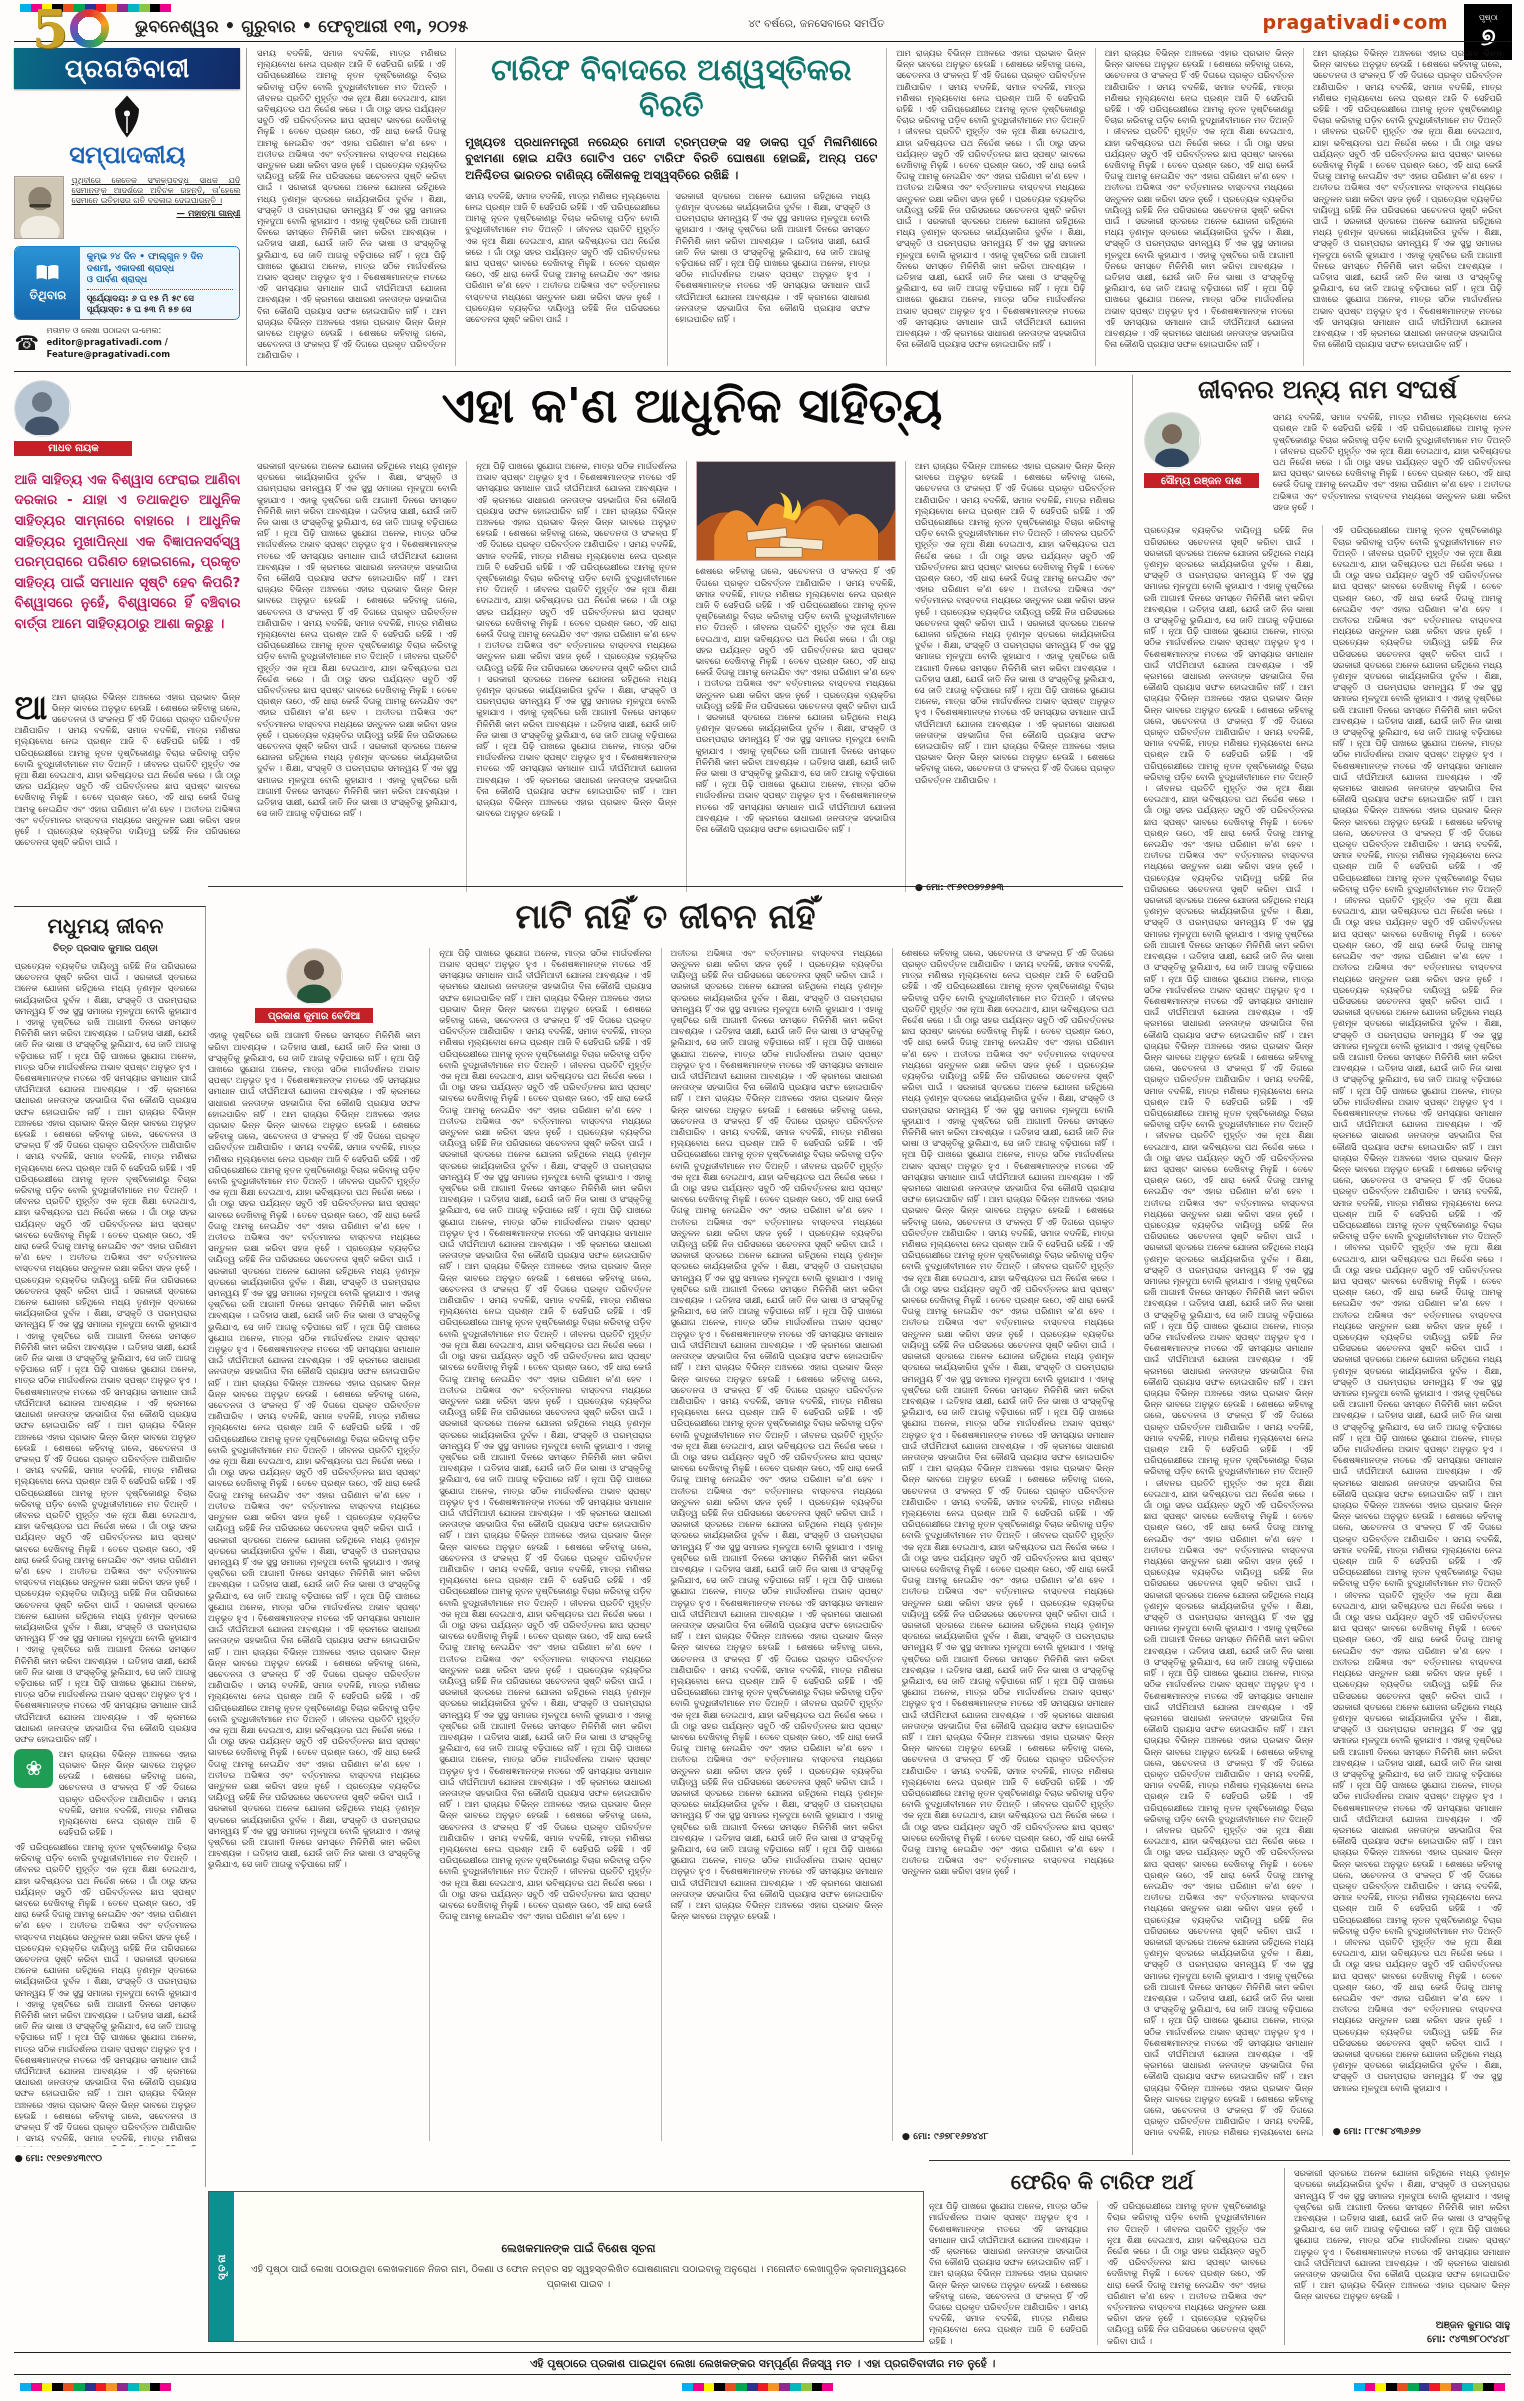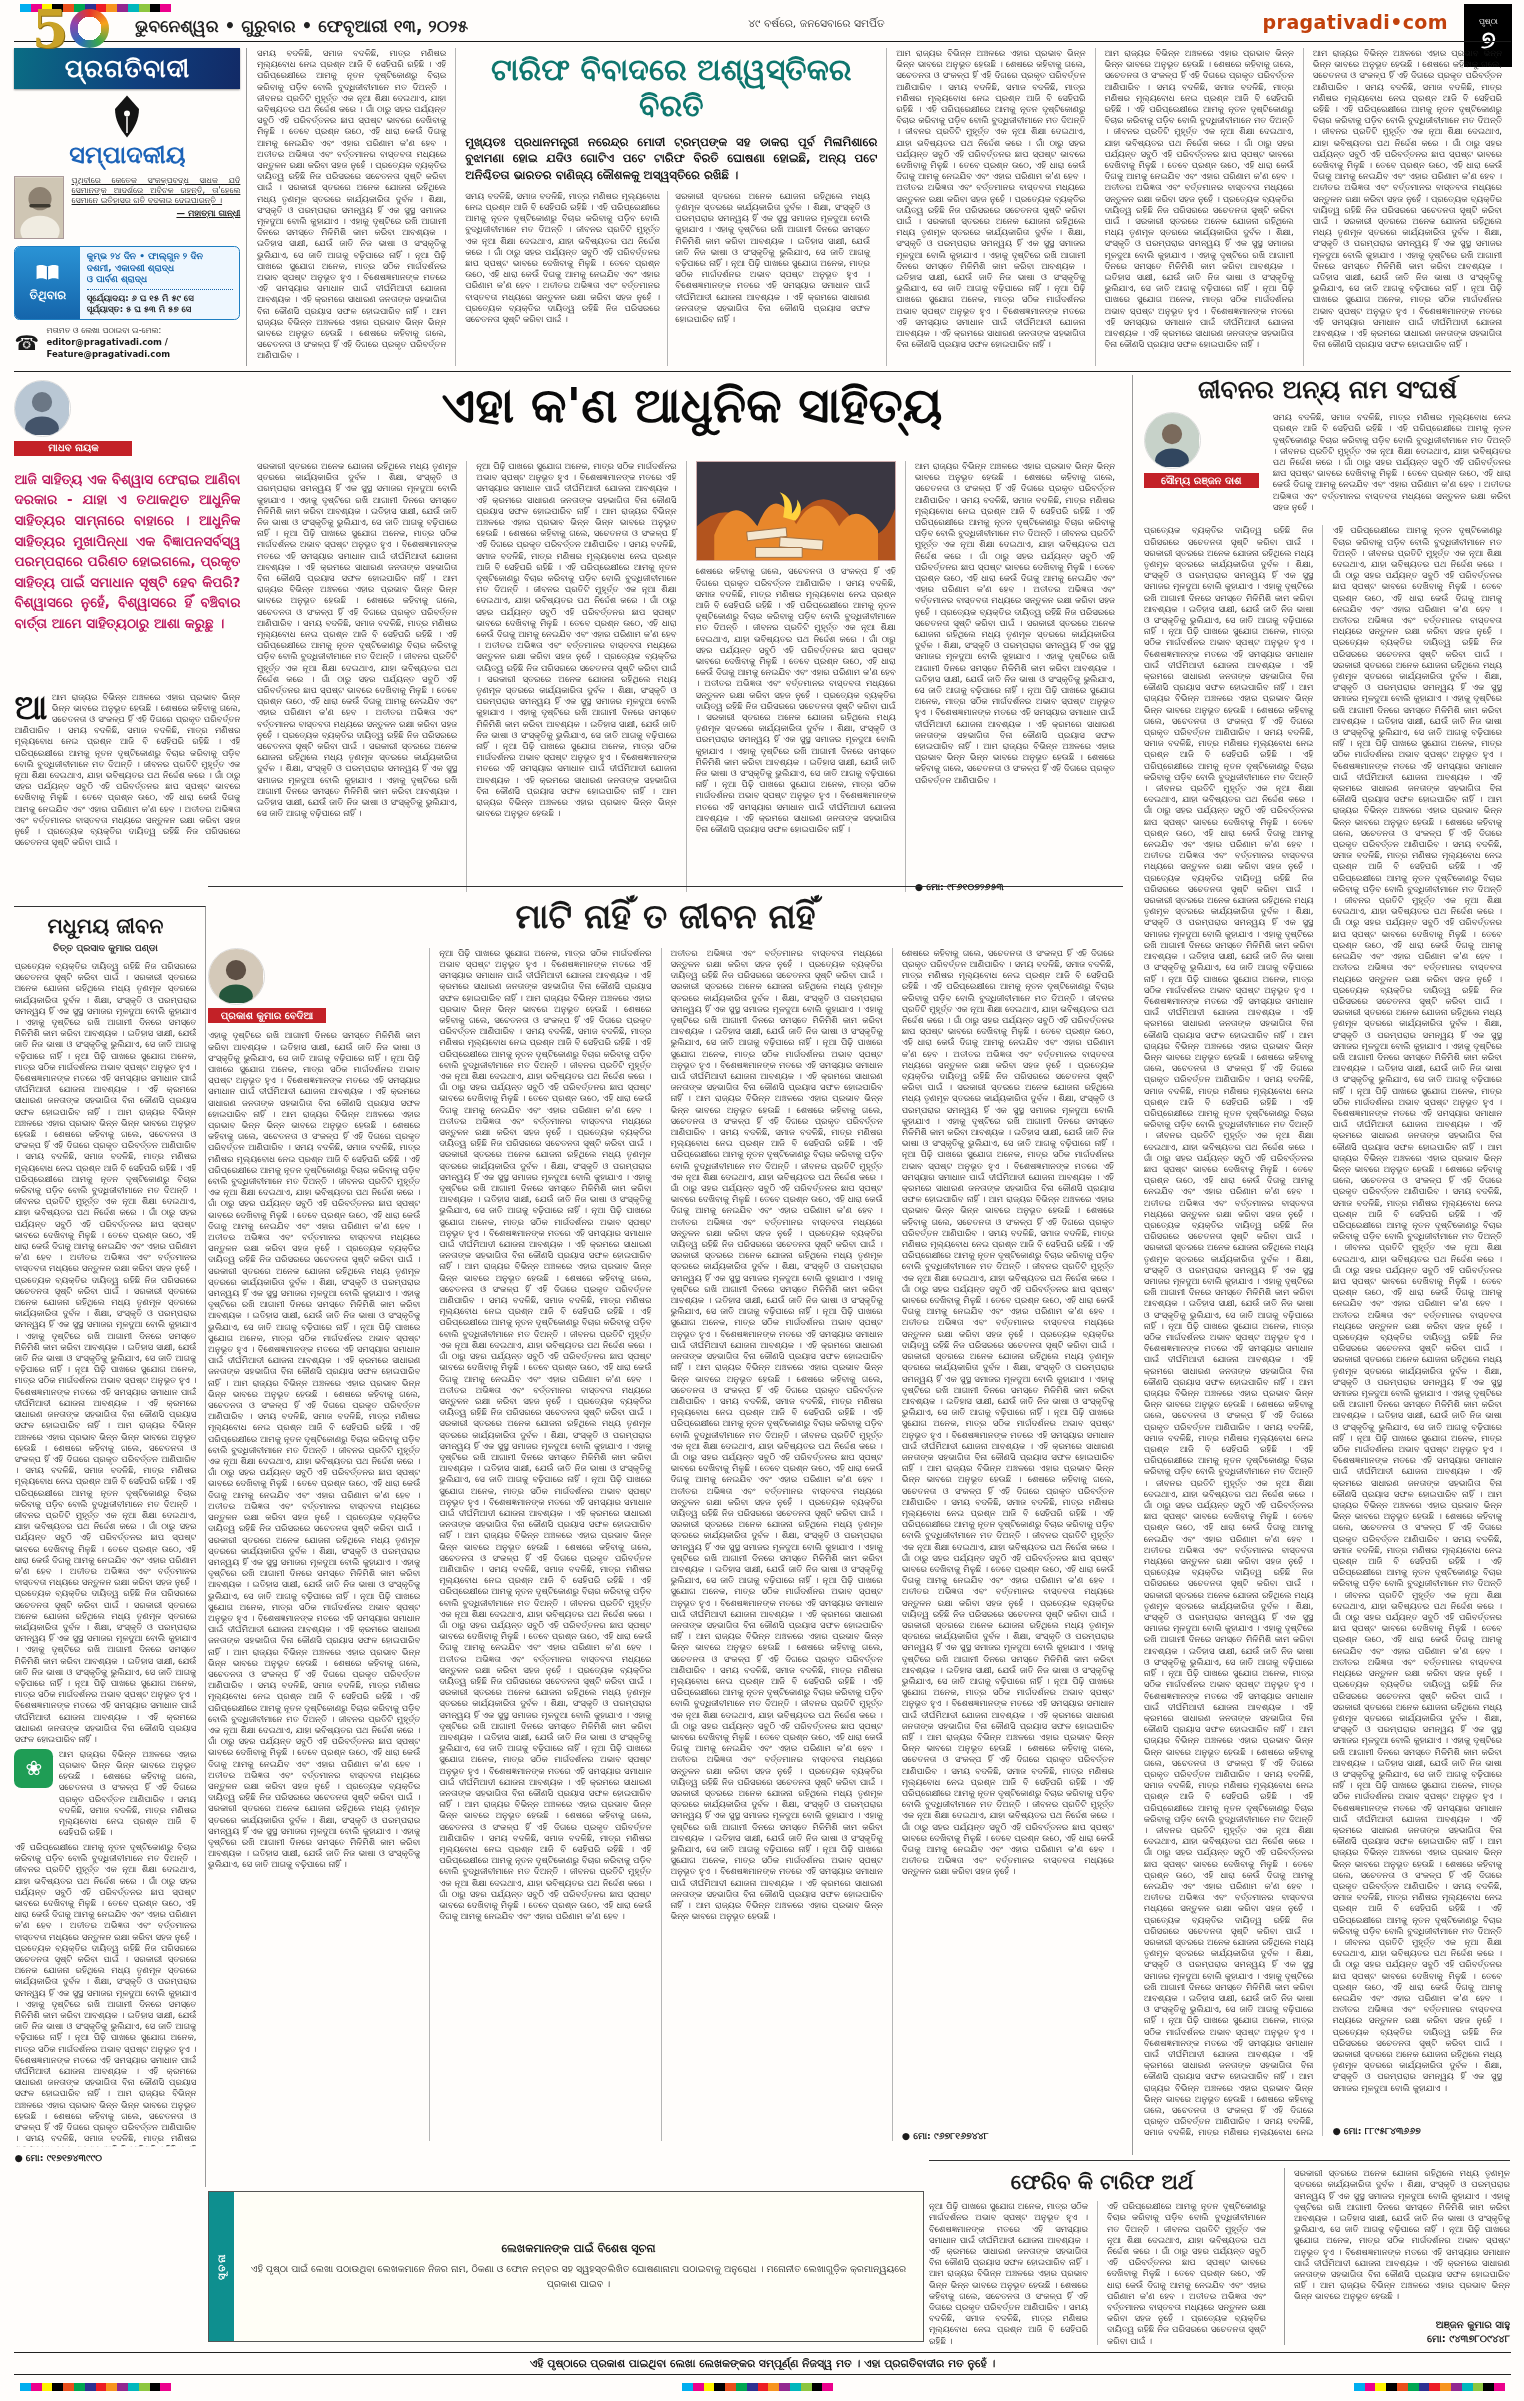--- a/index.html
+++ b/index.html
@@ -10,21 +10,21 @@
   
   .reg-strip { position:absolute; display:flex; }
   .reg-strip span { width:10.8px; height:8px; display:block; }
   .reg-top { left:20px; top:3.6px; }
   .reg-bl { left:20px; top:2383px; }
   .reg-bc { left:682px; top:2383px; }
   .reg-br { right:20px; top:2383px; }
   .dateline { position:absolute; left:135px; top:16px; font-size:17px; font-weight:bold; color:#222; }
   .center-note { position:absolute; left:655px; top:17px; width:323px; text-align:center; font-size:10.8px; color:#333; }
   .site-name { position:absolute; right:77px; top:10.8px; font-size:19px; font-weight:bold; color:#c2410c; letter-spacing:0.4px; }
-  .page-box { position:absolute; right:12.6px; top:3.6px; width:48px; height:63px; background:#000; color:#fff; display:flex; flex-direction:column; align-items:center; justify-content:center; }
+  .page-box { position:absolute; right:12.6px; top:3.6px; width:48px; height:56px; background:#000; color:#fff; display:flex; flex-direction:column; align-items:center; justify-content:center; }
   .page-box .lbl { font-size:8px; line-height:1; margin-bottom:2.7px; }
   .page-box .num { font-size:24px; font-weight:bold; line-height:1; }
   .rule-header { position:absolute; left:14.4px; right:14.4px; top:41px; border-top:1.8px solid #1a1a1a; }
   .rule-1 { position:absolute; left:14.4px; right:14.4px; top:371px; border-top:1.8px solid #222; }
   .vr1 { position:absolute; left:246px; top:48px; height:318px; border-left:0.9px solid #999; }
 
   
   .fifty-logo { position:absolute; left:32px; top:3.6px; display:flex; align-items:center; z-index:5; }
   .fifty-5 { font-family:"DejaVu Serif","Liberation Serif",serif; font-size:52px; font-weight:bold; color:#c9a227; line-height:0.95; text-shadow:0.9px 0.9px 0 #8a6d14; }
   .fifty-0 { width:39px; height:39px; border-radius:50%; margin-left:1.8px;
@@ -91,21 +91,21 @@
   .s-head { font-size:25px; font-weight:bold; text-align:center; line-height:1.2; }
   .s-top { display:flex; gap:9px; margin-top:7.2px; height:106px; }
   .s-left { width:120px; flex:none; display:flex; flex-direction:column; align-items:flex-start; }
   .s-intro { flex:1; overflow:hidden; }
   .s-cols { height:1611px; margin-top:7.2px; }
 
   
   .soil { position:absolute; left:208px; top:886px; width:915px; height:1267px; border-top:1.3px solid #333; padding-top:7.2px; }
   .soil-head { font-size:34px; font-weight:bold; text-align:center; margin:1.8px 0 10.8px; }
   .soil-cols { height:1193px; }
-  .soil-author { display:flex; flex-direction:column; align-items:flex-start; margin-bottom:7.2px; }
+  .soil-author { display:flex; flex-direction:column; align-items:center; margin-bottom:7.2px; }
 
   
   .honey { position:absolute; left:14.4px; top:906px; width:192px; height:1281px; border-top:1.3px solid #333; border-right:0.9px solid #999; padding:7.2px 9px 0 0; }
   .h-head { font-size:20.6px; font-weight:bold; text-align:center; }
   .h-byline { font-size:9.4px; font-weight:bold; text-align:center; margin:3.6px 0 7.2px; color:#333; }
   .h-body { height:1202px; overflow:hidden; display:flex; flex-direction:column; }
   .stamp-row { display:flex; gap:5.4px; margin:3.6px 0; flex:none; }
   .stamp { width:39px; height:39px; background:#1f9d55; border-radius:7.2px; color:#fff; display:flex; align-items:center; justify-content:center; font-size:20px; flex:none; }
   .stamp-side { flex:1; overflow:hidden; }
 

